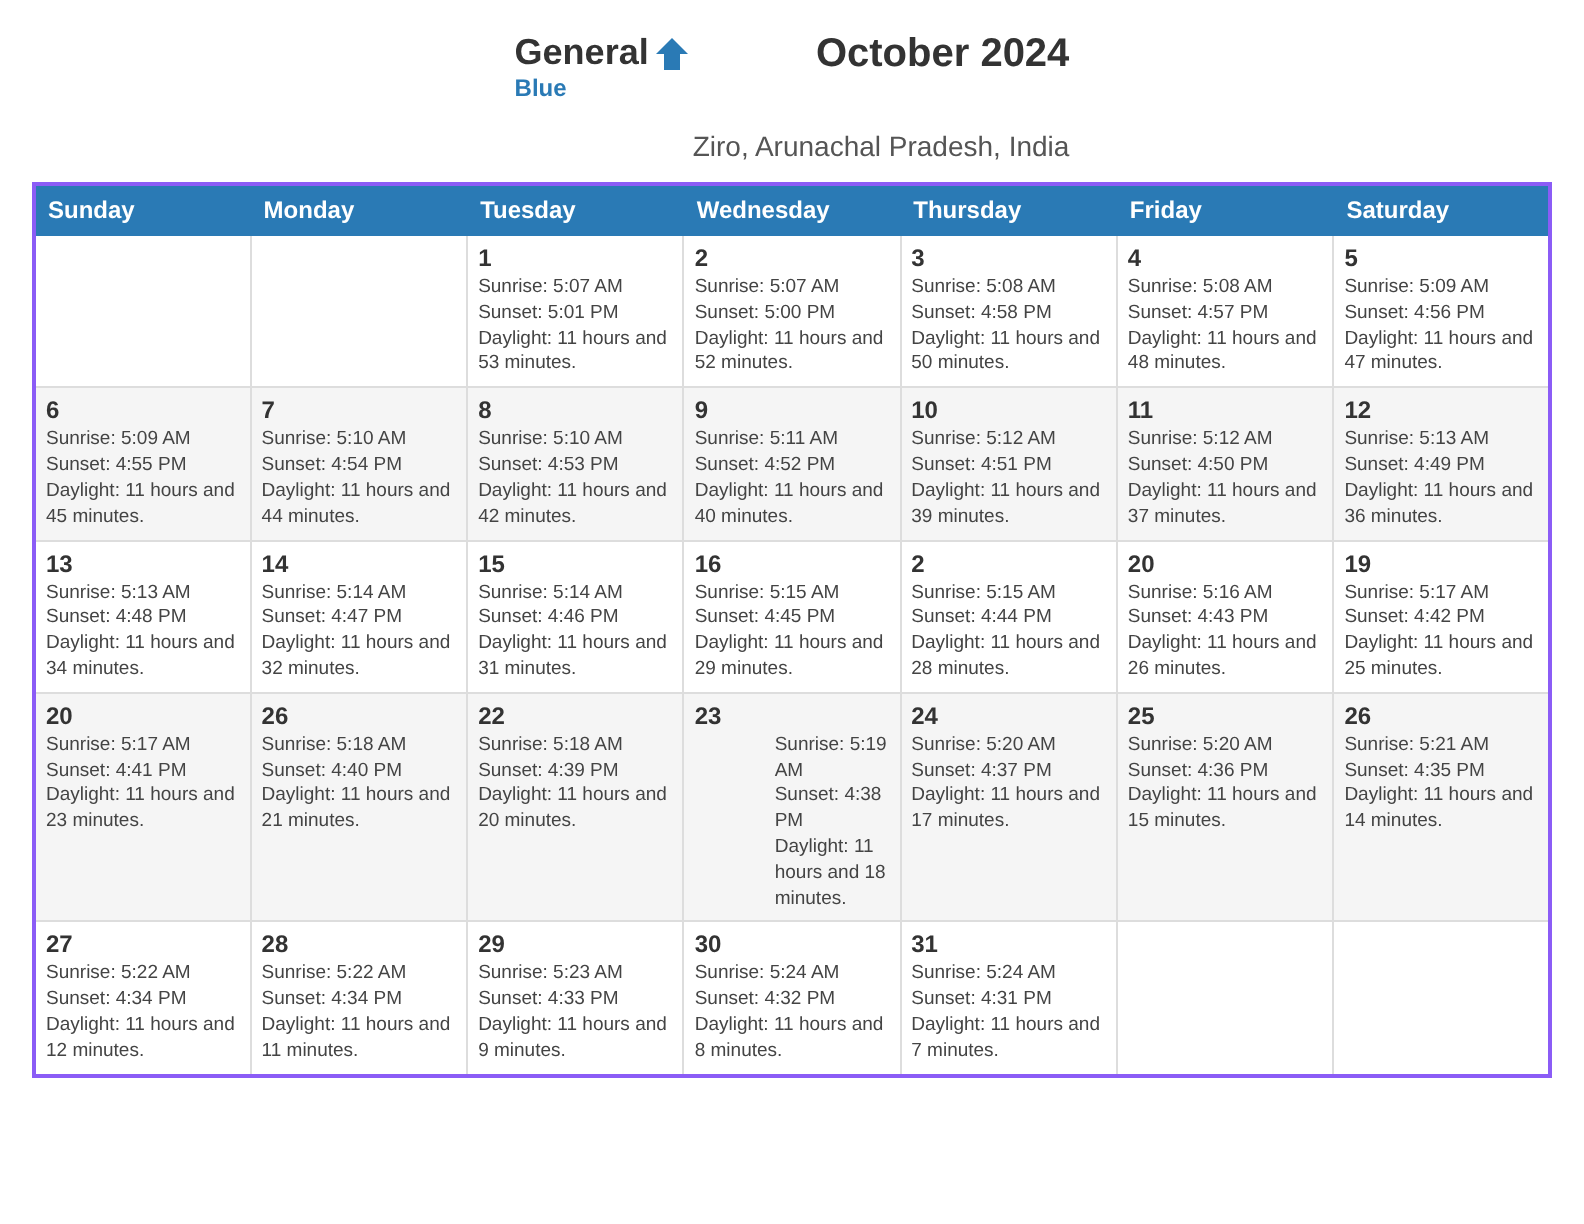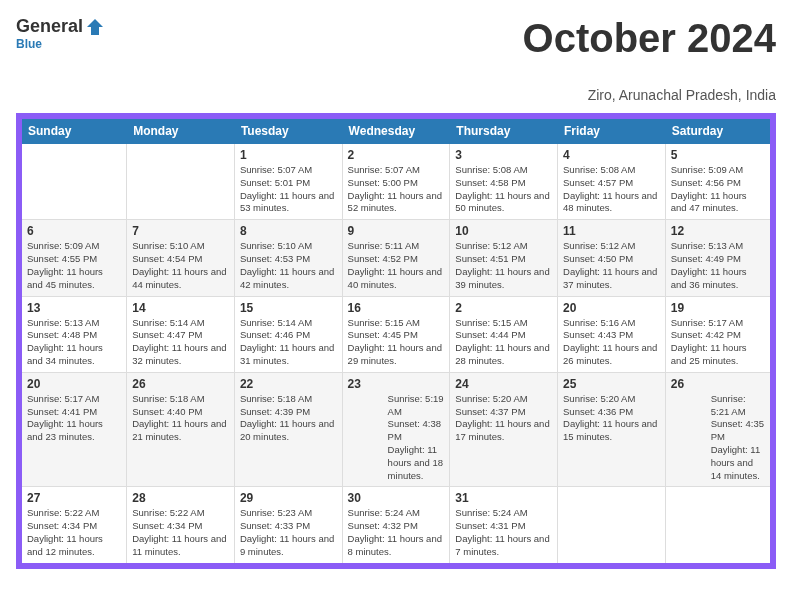--- a/index.html
+++ b/index.html
@@ -9,20 +9,21 @@
       width: 792px;
       height: 612px;
       overflow: hidden;
     }
     .page {
       width: 792px;
       height: 432px;
       padding: 16px;
       display: flex;
       flex-direction: column;
+      align-items: center;
     }
     .header {
       display: flex;
       justify-content: space-between;
       align-items: flex-start;
       margin-bottom: 10px;
     }
     .logo {
       display: flex;
       flex-direction: column;
@@ -44,32 +45,32 @@
     }
     .logo-icon {
       width: 20px;
       height: 20px;
       margin-left: 2px;
     }
     .title-block {
       text-align: right;
     }
     .month-title {
-      font-size: 40px;
+      font-size: 20px;
       font-weight: bold;
       color: #333;
     }
     .location {
       font-size: 14px;
       color: #555;
       margin-top: 26px;
     }
     .calendar {
       flex: 1;
-      border: 6px solid #8b5cf6;
+      border: 2px solid #8b5cf6;
       border-collapse: collapse;
       width: 100%;
       table-layout: fixed;
     }
     .calendar th {
       background-color: #2a7ab5;
       color: #fff;
       text-align: left;
       padding: 5px 6px;
       font-size: 12px;
@@ -289,21 +290,21 @@
 Daylight: 11 hours and 17 minutes.</div>
           </td>
           <td>
             <span class="day-num">25</span>
             <div class="day-info" style="white-space: pre-line;">Sunrise: 5:20 AM
 Sunset: 4:36 PM
 Daylight: 11 hours and 15 minutes.</div>
           </td>
           <td>
             <span class="day-num">26</span>
-            <div class="day-info" style="white-space: pre-line; margin-left: 40px;">Sunrise: 5:21 AM
+            <div class="day-info" style="white-space: pre-line;">Sunrise: 5:21 AM
 Sunset: 4:35 PM
 Daylight: 11 hours and 14 minutes.</div>
           </td>
         </tr>
         <tr>
           <td>
             <span class="day-num">27</span>
             <div class="day-info" style="white-space: pre-line;">Sunrise: 5:22 AM
 Sunset: 4:34 PM
 Daylight: 11 hours and 12 minutes.</div>

